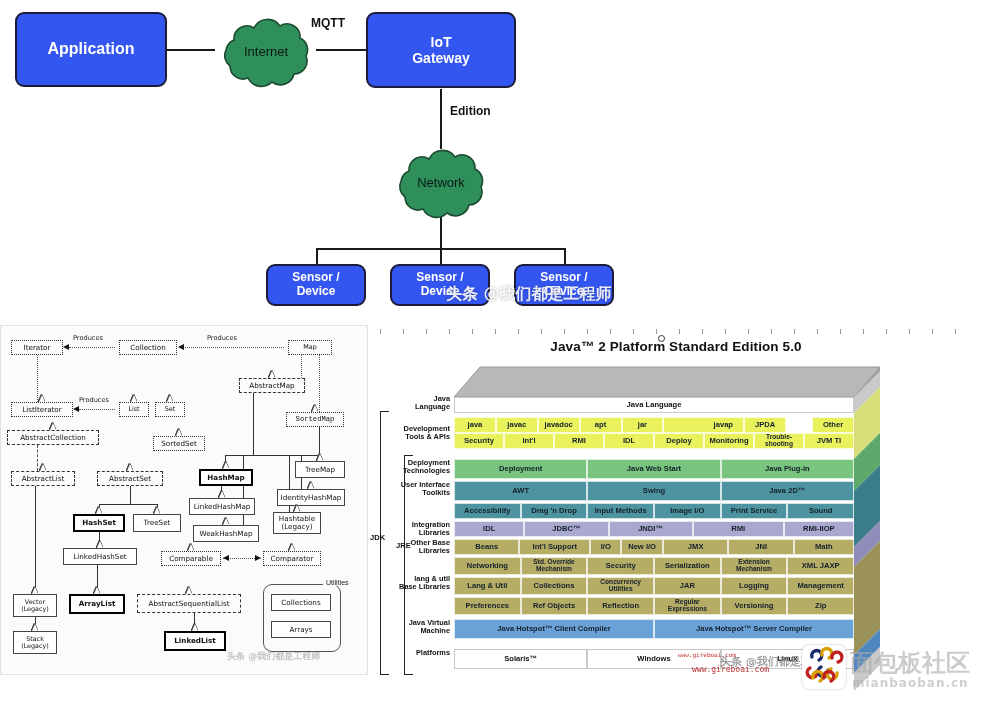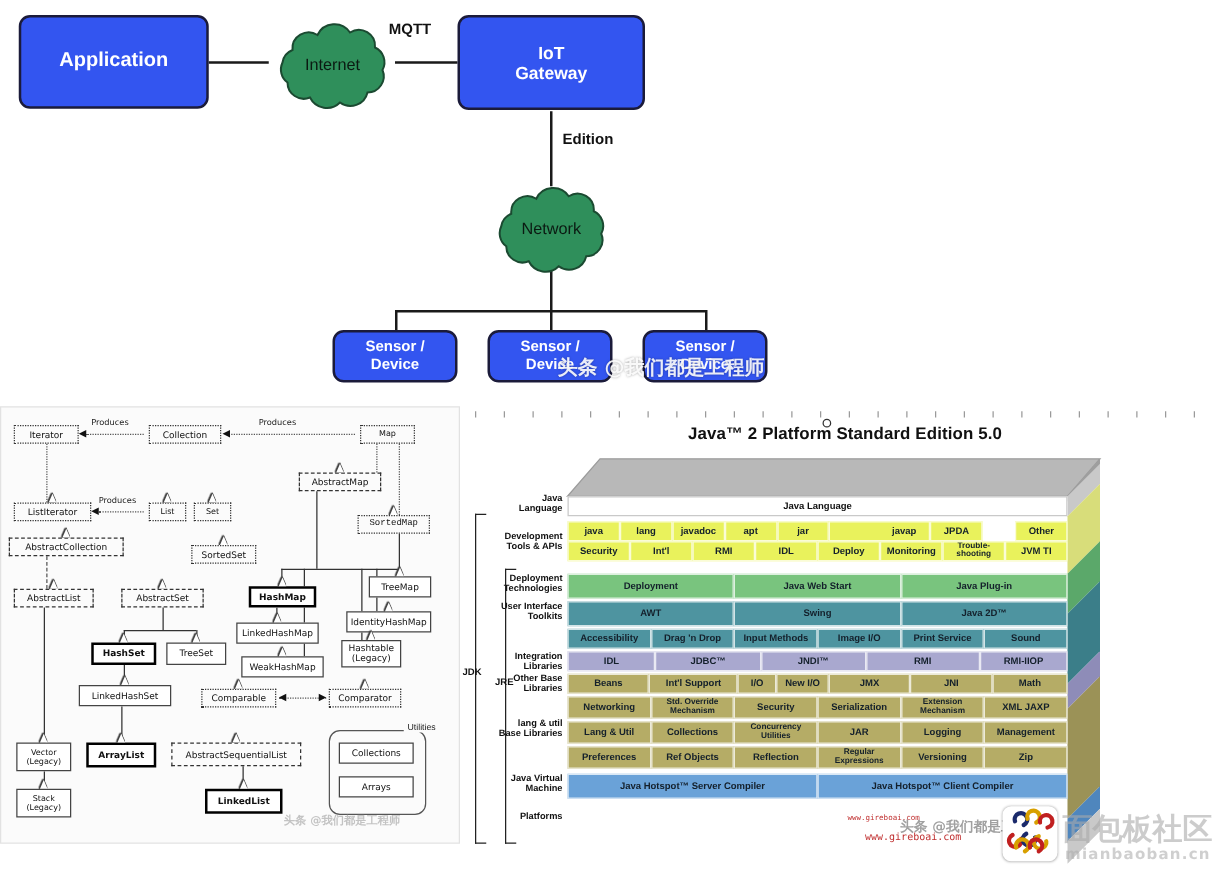--- a/index.html
+++ b/index.html
@@ -362,21 +362,21 @@
       <polygon points="484,330 510,304 510,322 484,348" fill="#4f86bd"></polygon>
       <polygon points="484,348 510,322 510,340 484,366" fill="#c9c9c9"></polygon>
     </svg>
 
     <div class="stack" id="stack">
         <div class="srow" style="left: 84px; top: 72px; width: 400px; height: 16px;">
           <div class="cell" style="flex: 8 0 0px; background: rgb(255, 255, 255); border: 1px solid rgb(201, 201, 201); color: rgb(17, 17, 17);">Java Language</div>
         </div>
         <div class="srow" style="left: 84px; top: 92px; width: 400px; height: 16px;">
           <div class="cell" style="flex: 1 0 0px; background: rgb(233, 242, 92);">java</div>
-          <div class="cell" style="flex: 1 0 0px; background: rgb(233, 242, 92);">lang</div>
+          <div class="cell" style="flex: 1 0 0px; background: rgb(233, 242, 92);">javac</div>
           <div class="cell" style="flex: 1 0 0px; background: rgb(233, 242, 92);">javadoc</div>
           <div class="cell" style="flex: 1 0 0px; background: rgb(233, 242, 92);">apt</div>
           <div class="cell" style="flex: 1 0 0px; background: rgb(233, 242, 92);">jar</div>
           <div class="cell" style="flex: 1 0 0px; background: rgb(233, 242, 92); padding-left: 39px;">javap</div>
           <div class="cell" style="flex: 1 0 0px; background: rgb(233, 242, 92);">JPDA</div>
           <div class="cell" style="flex: 1 0 0px; background: rgb(233, 242, 92); margin-left: 26px;">Other</div>
         </div>
         <div class="srow" style="left: 84px; top: 108px; width: 400px; height: 16px;">
           <div class="cell" style="flex: 1 0 0px; background: rgb(233, 242, 92);">Security</div>
           <div class="cell" style="flex: 1 0 0px; background: rgb(233, 242, 92);">Int'l</div>
@@ -444,22 +444,27 @@
         <div class="srow" style="left: 84px; top: 272px; width: 400px; height: 18px;">
           <div class="cell" style="flex: 1 0 0px; background: rgb(181, 172, 102);">Preferences</div>
           <div class="cell" style="flex: 1 0 0px; background: rgb(181, 172, 102);">Ref Objects</div>
           <div class="cell" style="flex: 1 0 0px; background: rgb(181, 172, 102);">Reflection</div>
           <div class="cell" style="flex: 1 0 0px; background: rgb(181, 172, 102); font-size: 6.6px;">Regular
 Expressions</div>
           <div class="cell" style="flex: 1 0 0px; background: rgb(181, 172, 102);">Versioning</div>
           <div class="cell" style="flex: 1 0 0px; background: rgb(181, 172, 102);">Zip</div>
         </div>
         <div class="srow" style="left: 84px; top: 294px; width: 400px; height: 20px;">
+          <div class="cell" style="flex: 1 0 0px; background: rgb(106, 162, 216);">Java Hotspot™ Client Compiler</div>
           <div class="cell" style="flex: 1 0 0px; background: rgb(106, 162, 216);">Java Hotspot™ Server Compiler</div>
-          <div class="cell" style="flex: 1 0 0px; background: rgb(106, 162, 216);">Java Hotspot™ Client Compiler</div>
+        </div>
+        <div class="srow" style="left: 84px; top: 324px; width: 400px; height: 20px;">
+          <div class="cell" style="flex: 1 0 0px; background: rgb(255, 255, 255); border: 1px solid rgb(201, 201, 201); color: rgb(17, 17, 17);">Solaris™</div>
+          <div class="cell" style="flex: 1 0 0px; background: rgb(255, 255, 255); border: 1px solid rgb(201, 201, 201); color: rgb(17, 17, 17);">Windows</div>
+          <div class="cell" style="flex: 1 0 0px; background: rgb(255, 255, 255); border: 1px solid rgb(201, 201, 201); color: rgb(17, 17, 17);">Linux</div>
         </div>
       </div>
 
     <div id="side-labels">
         <div class="side-label" style="left: 0px; top: 70px; width: 80px;">Java
 Language</div>
         <div class="side-label" style="left: 0px; top: 100px; width: 80px;">Development
 Tools &amp; APIs</div>
         <div class="side-label" style="left: 0px; top: 134px; width: 80px;">Deployment
 Technologies</div>

